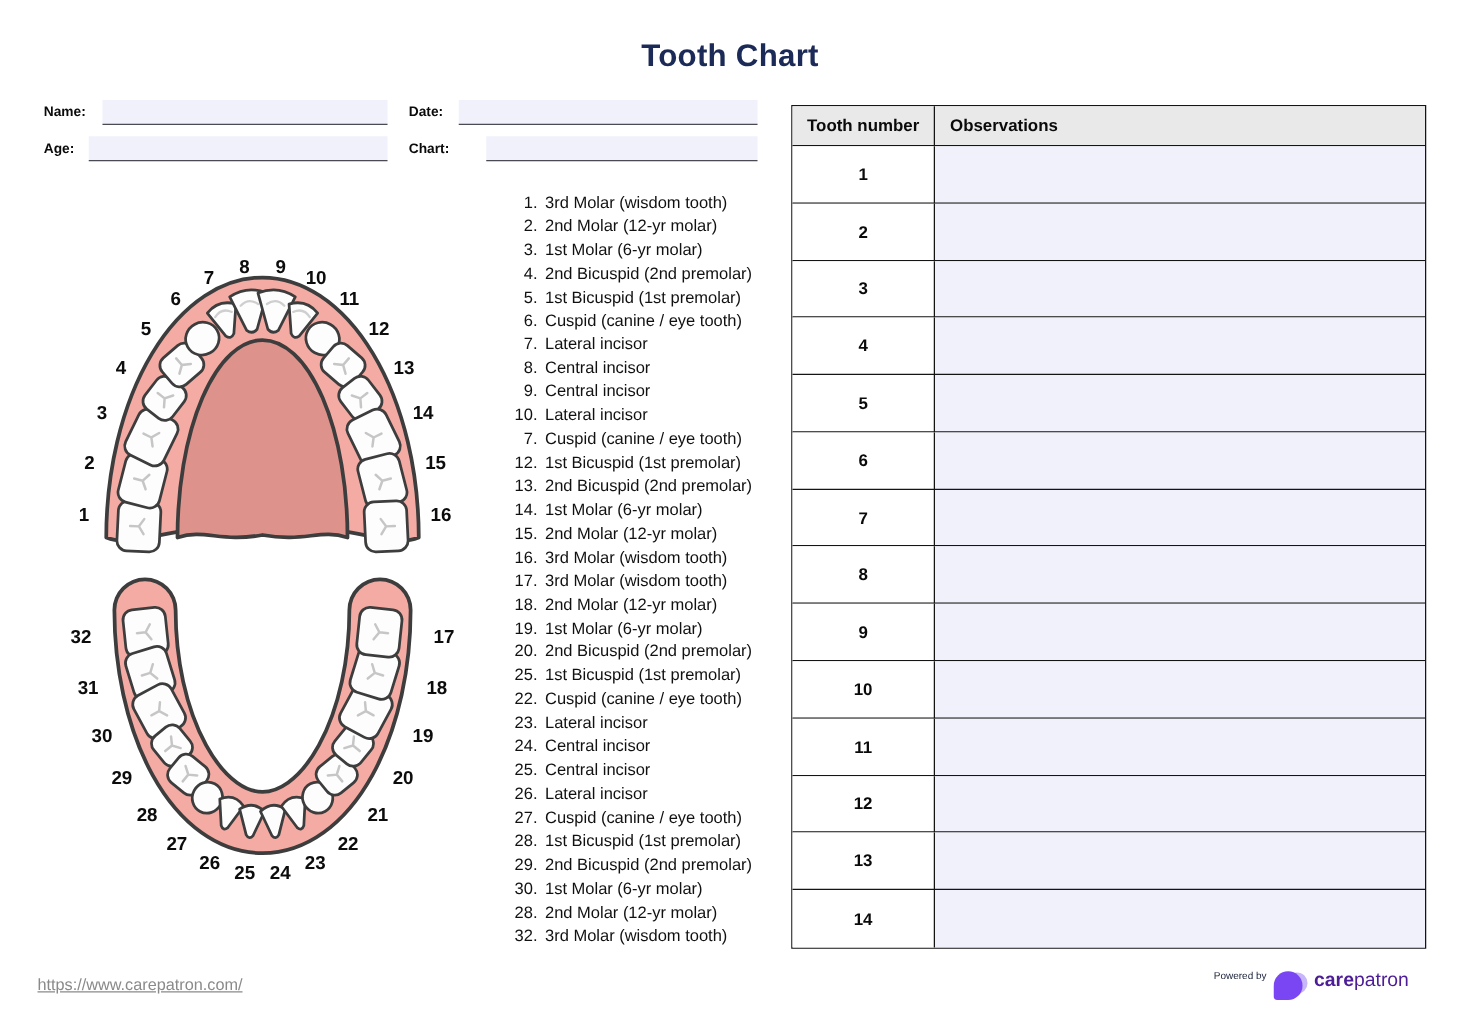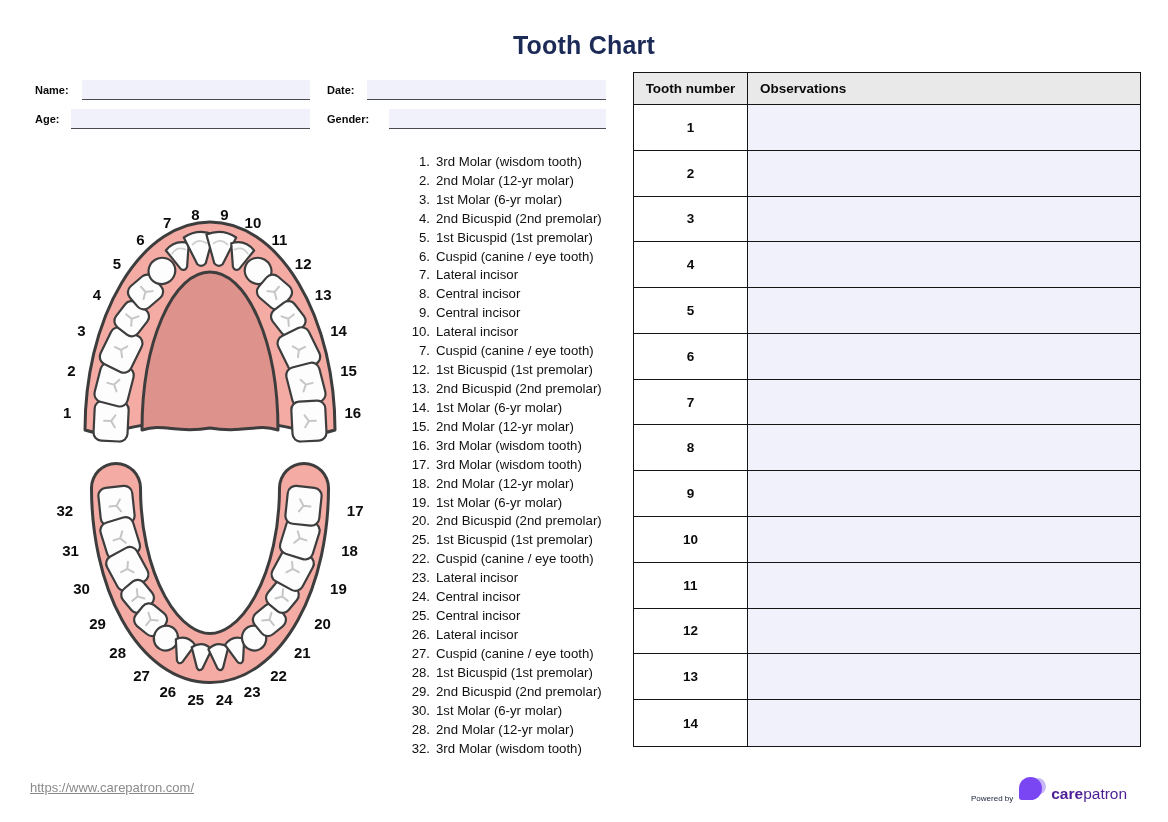--- a/index.html
+++ b/index.html
@@ -15,38 +15,38 @@
                font-size:13px;padding:0 4px;outline:none;
                font-family:"Liberation Sans", sans-serif;}
 
   .jaw{position:absolute;}
   .tooth-num{font-family:"Liberation Sans", sans-serif;font-size:15px;font-weight:bold;fill:#0c0c0c;}
 
   .tooth-list{position:absolute;left:404px;top:152px;font-size:13.2px;color:#111;}
   .tooth-line{display:flex;height:18.93px;align-items:center;}
   .tooth-line .num{width:26px;text-align:right;margin-right:6px;flex:none;}
 
-  .obs-table{position:absolute;left:633px;top:72px;width:508px;box-sizing:border-box;
+  .obs-table{position:absolute;left:633px;top:84px;width:508px;box-sizing:border-box;
              border:1.5px solid #141414;display:grid;
              grid-template-columns:114px 1fr;
              grid-template-rows:32px repeat(14,45.79px);}
   .hcell{background:#e9e9e9;font-weight:bold;font-size:13.5px;color:#0a0a0a;
          display:flex;align-items:center;border-bottom:1.5px solid #141414;box-sizing:border-box;}
   .h1{justify-content:center;border-right:1.5px solid #141414;}
   .h2{padding-left:12px;}
   .tcell-num{display:flex;align-items:center;justify-content:center;font-weight:bold;
              font-size:13.5px;color:#0a0a0a;background:#fff;box-sizing:border-box;
              border-right:1.5px solid #141414;border-bottom:1.5px solid #141414;}
   .tcell-obs{background:#f0f1fb;box-sizing:border-box;border-bottom:1.5px solid #141414;}
   .obs-table > :nth-last-child(1),.obs-table > :nth-last-child(2){border-bottom:none;}
 
   .url-link{position:absolute;left:30px;top:780px;font-size:13px;color:#8a8a8a;
             text-decoration:underline;cursor:pointer;}
 
-  .powered{position:absolute;left:971px;top:776px;display:flex;align-items:flex-end;}
+  .powered{position:absolute;left:971px;top:776px;display:flex;align-items:flex-start;}
   .powered-label{font-size:8px;color:#20283f;margin-right:6px;}
   .logo-blob{position:relative;width:27px;height:27px;margin-right:5px;flex:none;}
   .blob-light{position:absolute;right:0;top:2px;width:17px;height:17px;border-radius:50%;
               background:#c7b6f8;}
   .blob-dark{position:absolute;left:0;top:1px;width:23px;height:23px;background:#7a46f3;
              border-radius:50% 50% 50% 12%;}
   .brand{font-size:15.5px;color:#4c1d95;}
   .brand b{font-weight:bold;}
 </style>
 </head>
@@ -58,21 +58,21 @@
 
   <span class="field-label" style="left:35px;top:84px">Name:</span>
   <input class="field-input" style="left: 82px; top: 80px; width: 228px;">
 
   <span class="field-label" style="left:327px;top:84px">Date:</span>
   <input class="field-input" style="left: 367px; top: 80px; width: 239px;">
 
   <span class="field-label" style="left:35px;top:113px">Age:</span>
   <input class="field-input" style="left: 71px; top: 109px; width: 239px;">
 
-  <span class="field-label" style="left:327px;top:113px">Gender:</span>
+  <span class="field-label" style="left:327px;top:113px">Chart:</span>
   <input class="field-input" style="left: 389px; top: 109px; width: 217px;">
 
   <svg id="upper-jaw" class="jaw" viewBox="0 0 330 252" style="left:48px;top:193px;width:330px;height:252px">
       <path d="M 37 237 A 125 208 0 0 1 287 237 C 262 247 236 224 162 229 C 88 224 62 247 37 237 Z" fill="#f4aba4" stroke="#3d3d3d" stroke-width="3" stroke-linejoin="round"></path>
       <path d="M 94 237 A 68 158 0 0 1 230 237 C 208 230 196 241 162 235 C 128 241 116 230 94 237 Z" fill="#dd928c" stroke="#3d3d3d" stroke-width="3" stroke-linejoin="round"></path>
       <g transform="translate(63.1 228.1) rotate(-87.2)">
         <rect x="-20" y="-17" width="40" height="34" rx="8" ry="8" fill="#fdfdfd" stroke="#3d3d3d" stroke-width="2.2" stroke-linejoin="round"></rect>
         <path d="M -6 4 L 0 0 L 6 4 M 0 0 L 0 -7" stroke="#c6c6c6" stroke-width="2" fill="none" stroke-linecap="round"></path>
       </g>
       <text x="19.2" y="219.7" text-anchor="middle" dominant-baseline="central" class="tooth-num">1</text>

